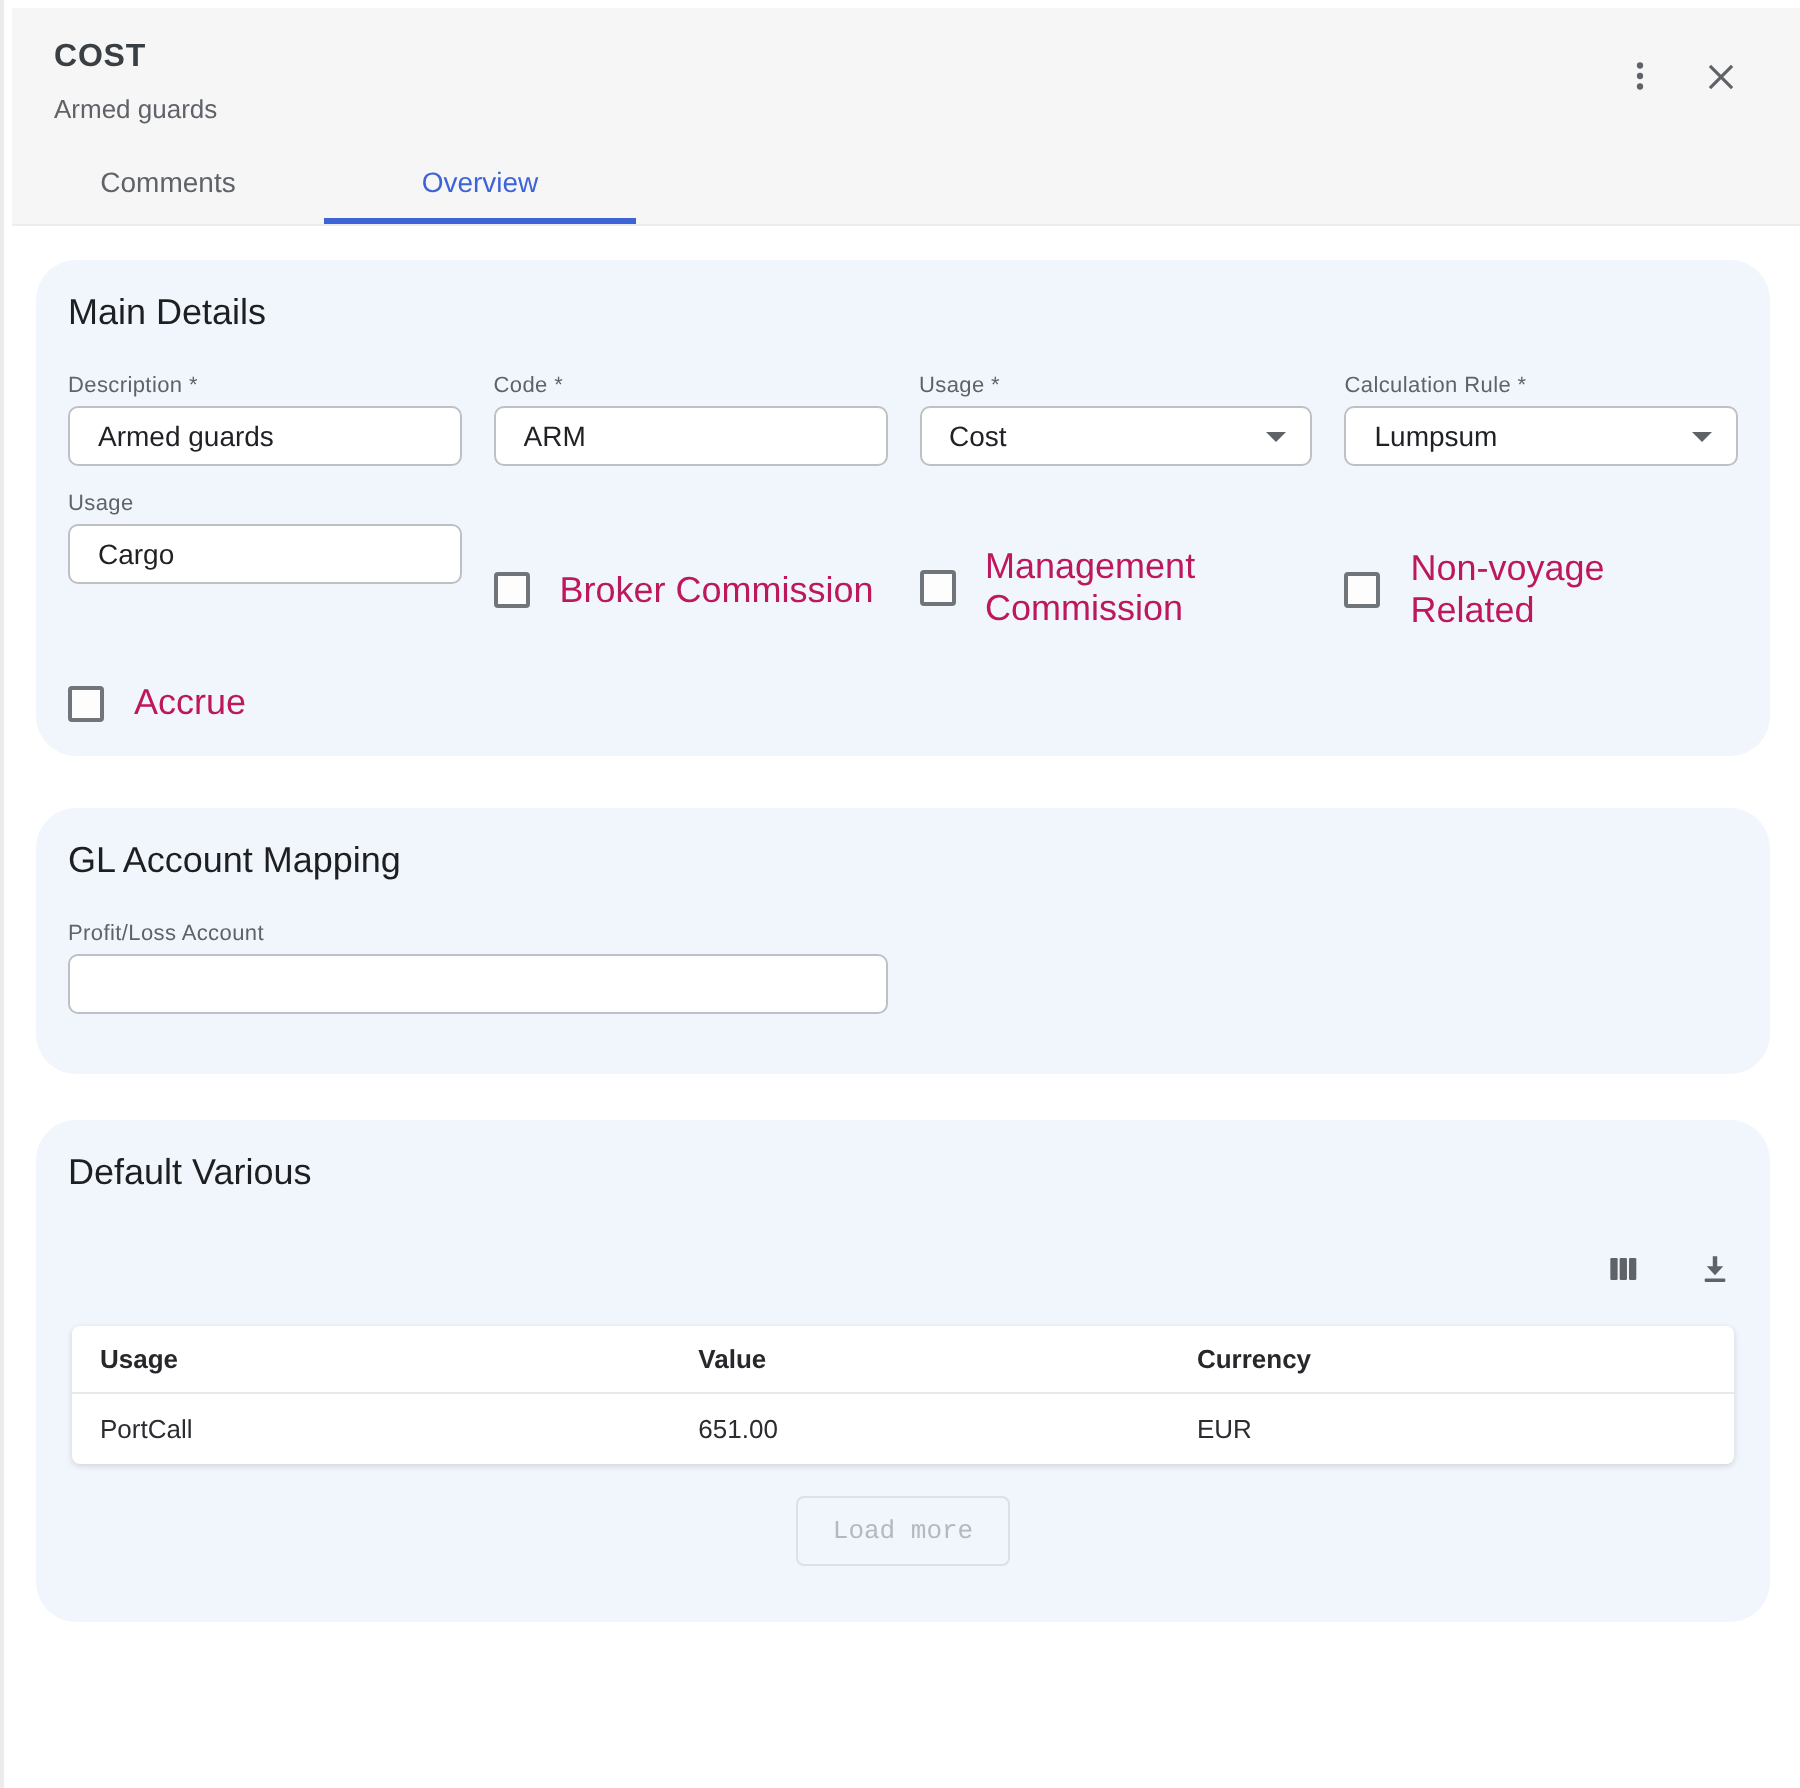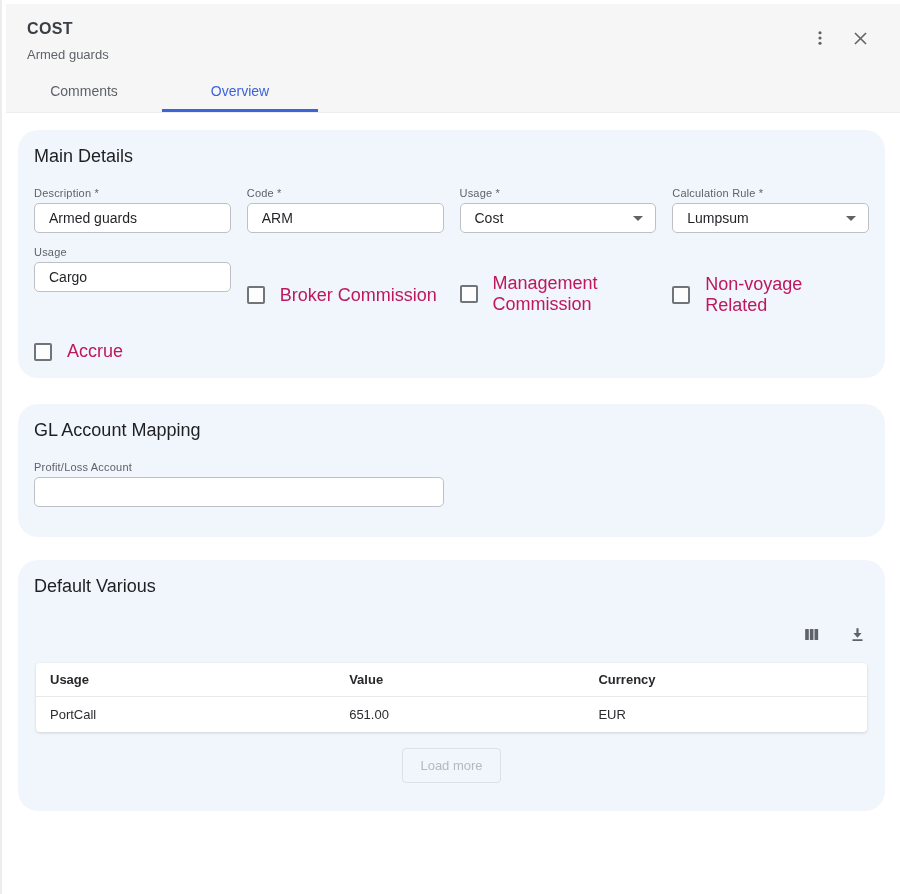--- a/index.html
+++ b/index.html
@@ -112,21 +112,21 @@
   table.dv-table { width: 100%; border-collapse: collapse; font-size: 13px; }
   .dv-table th {
     text-align: left; font-weight: 700; color: #26282b;
     padding: 9px 14px; height: 31px; border-bottom: 1px solid #e8e8e8;
   }
   .dv-table td { padding: 10px 14px; height: 32px; color: #2a2c2f; }
   .col-usage { width: 36%; } .col-value { width: 30%; } .col-currency { width: 34%; }
   .load-more-row { display: flex; justify-content: center; margin-top: 16px; padding-bottom: 14px; }
   .load-more-btn {
     background: transparent; border: 1px solid #dde0e4; border-radius: 4px;
-    color: #b5b9be; font-size: 13px; font-family: Liberation Sans, sans-serif;
+    color: #b5b9be; font-size: 13px; font-family: Liberation Mono, monospace;
     padding: 9px 17px; cursor: pointer;
   }
 </style>
 </head>
 <body>
 
 <div class="page-edge"></div>
 
 <div class="dialog-header">
   <div class="dialog-title">COST</div>

